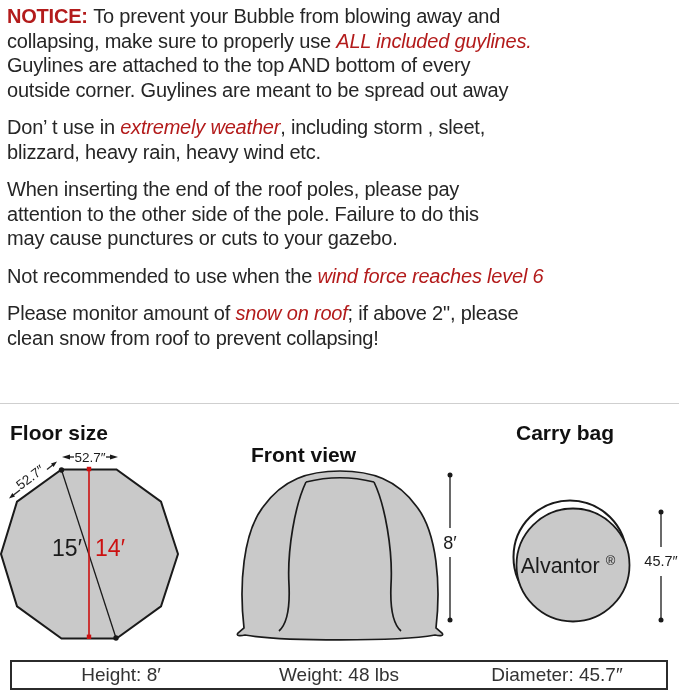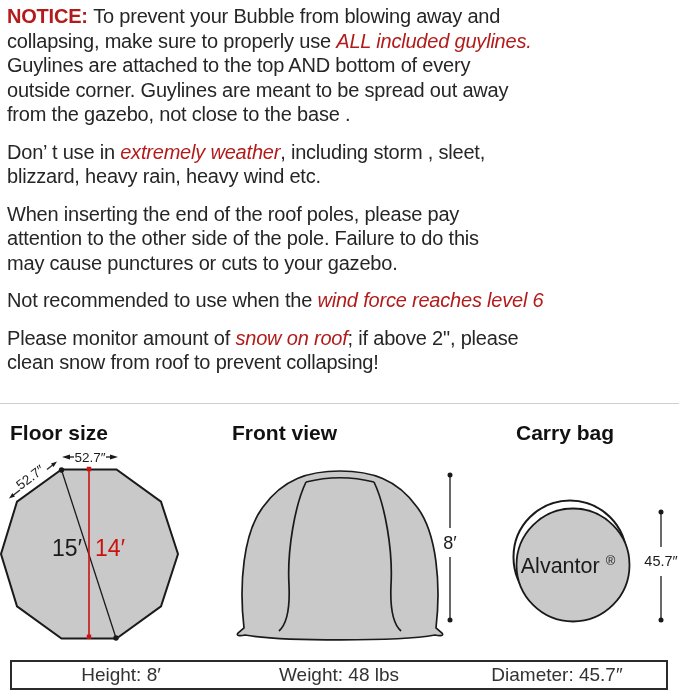--- a/index.html
+++ b/index.html
@@ -19,21 +19,21 @@
   .line{font-size:20px;line-height:24.5px;white-space:nowrap;letter-spacing:-0.2px;}
   .red{color:var(--red-text);font-style:italic;}
   .red-bold{color:var(--red-text);font-weight:bold;}
 
   
   .sep{position:absolute;left:0;top:403px;width:679px;height:1px;background:#cfcfcf;}
 
   
   .diagram-title{position:absolute;top:421px;font-size:21px;font-weight:bold;color:#111;}
   .t-floor{left:10px;}
-  .t-front{left:232px;}
+  .t-front{left:251px;margin-top:22px;}
   .t-bag{left:516px;text-align:center;}
 
   
   .diagram-svg{position:absolute;left:0;top:440px;width:679px;height:212px;}
   .shape{fill:var(--shape-fill);stroke:var(--outline);stroke-width:2;}
   .seam{fill:none;stroke:var(--outline);stroke-width:1.7;}
   .thin-black{stroke:var(--outline);stroke-width:1.3;fill:none;}
   .red-ln{stroke:var(--red-line);stroke-width:1.6;fill:none;}
   .red-fill{fill:var(--red-line);}
   .blk-fill{fill:var(--outline);}
@@ -48,21 +48,20 @@
 </style>
 </head>
 <body>
 
 <div class="notice">
     <div class="para">
       <div class="line"><span class="red-bold">NOTICE: </span><span>To prevent your Bubble from blowing away and</span></div>
       <div class="line"><span>collapsing, make sure to properly use </span><span class="red">ALL included guylines.</span></div>
       <div class="line"><span>Guylines are attached to the top AND bottom of every</span></div>
       <div class="line"><span>outside corner. Guylines are meant to be spread out away</span></div>
-      <div class="line"><span>from the gazebo, not close to the base .</span></div>
     </div>
     <div class="para">
       <div class="line"><span>Don’ t use in </span><span class="red">extremely weather</span><span>, including storm , sleet,</span></div>
       <div class="line"><span>blizzard, heavy rain, heavy wind etc.</span></div>
     </div>
     <div class="para">
       <div class="line"><span>When inserting the end of the roof poles, please pay</span></div>
       <div class="line"><span>attention to the other side of the pole. Failure to do this</span></div>
       <div class="line"><span>may cause punctures or cuts to your gazebo.</span></div>
     </div>

